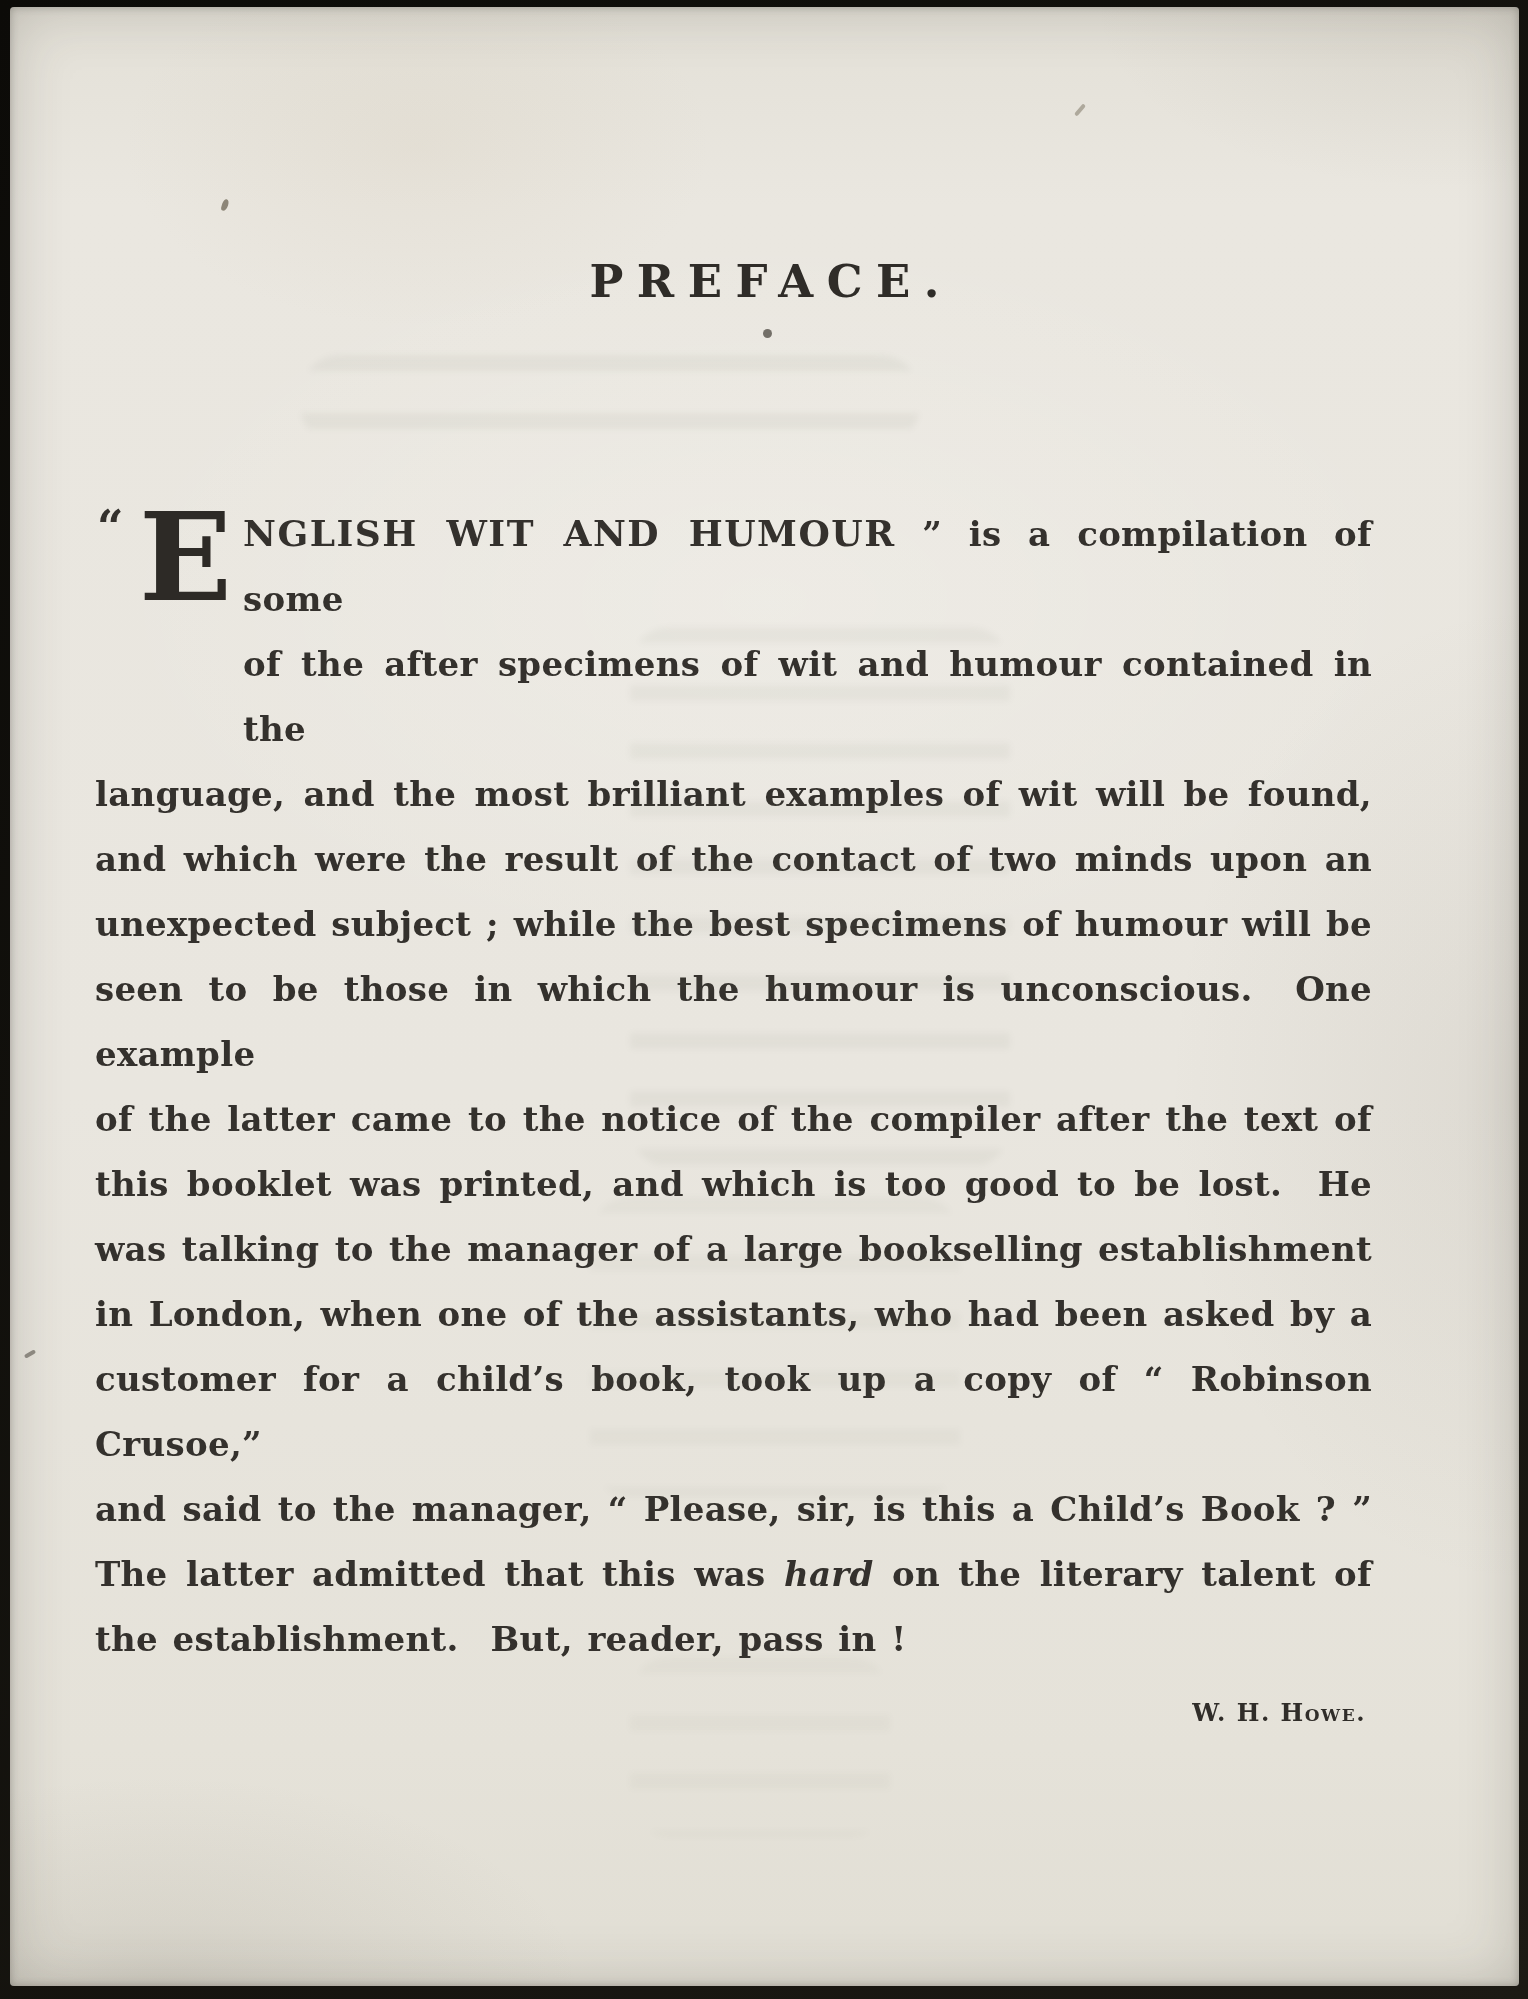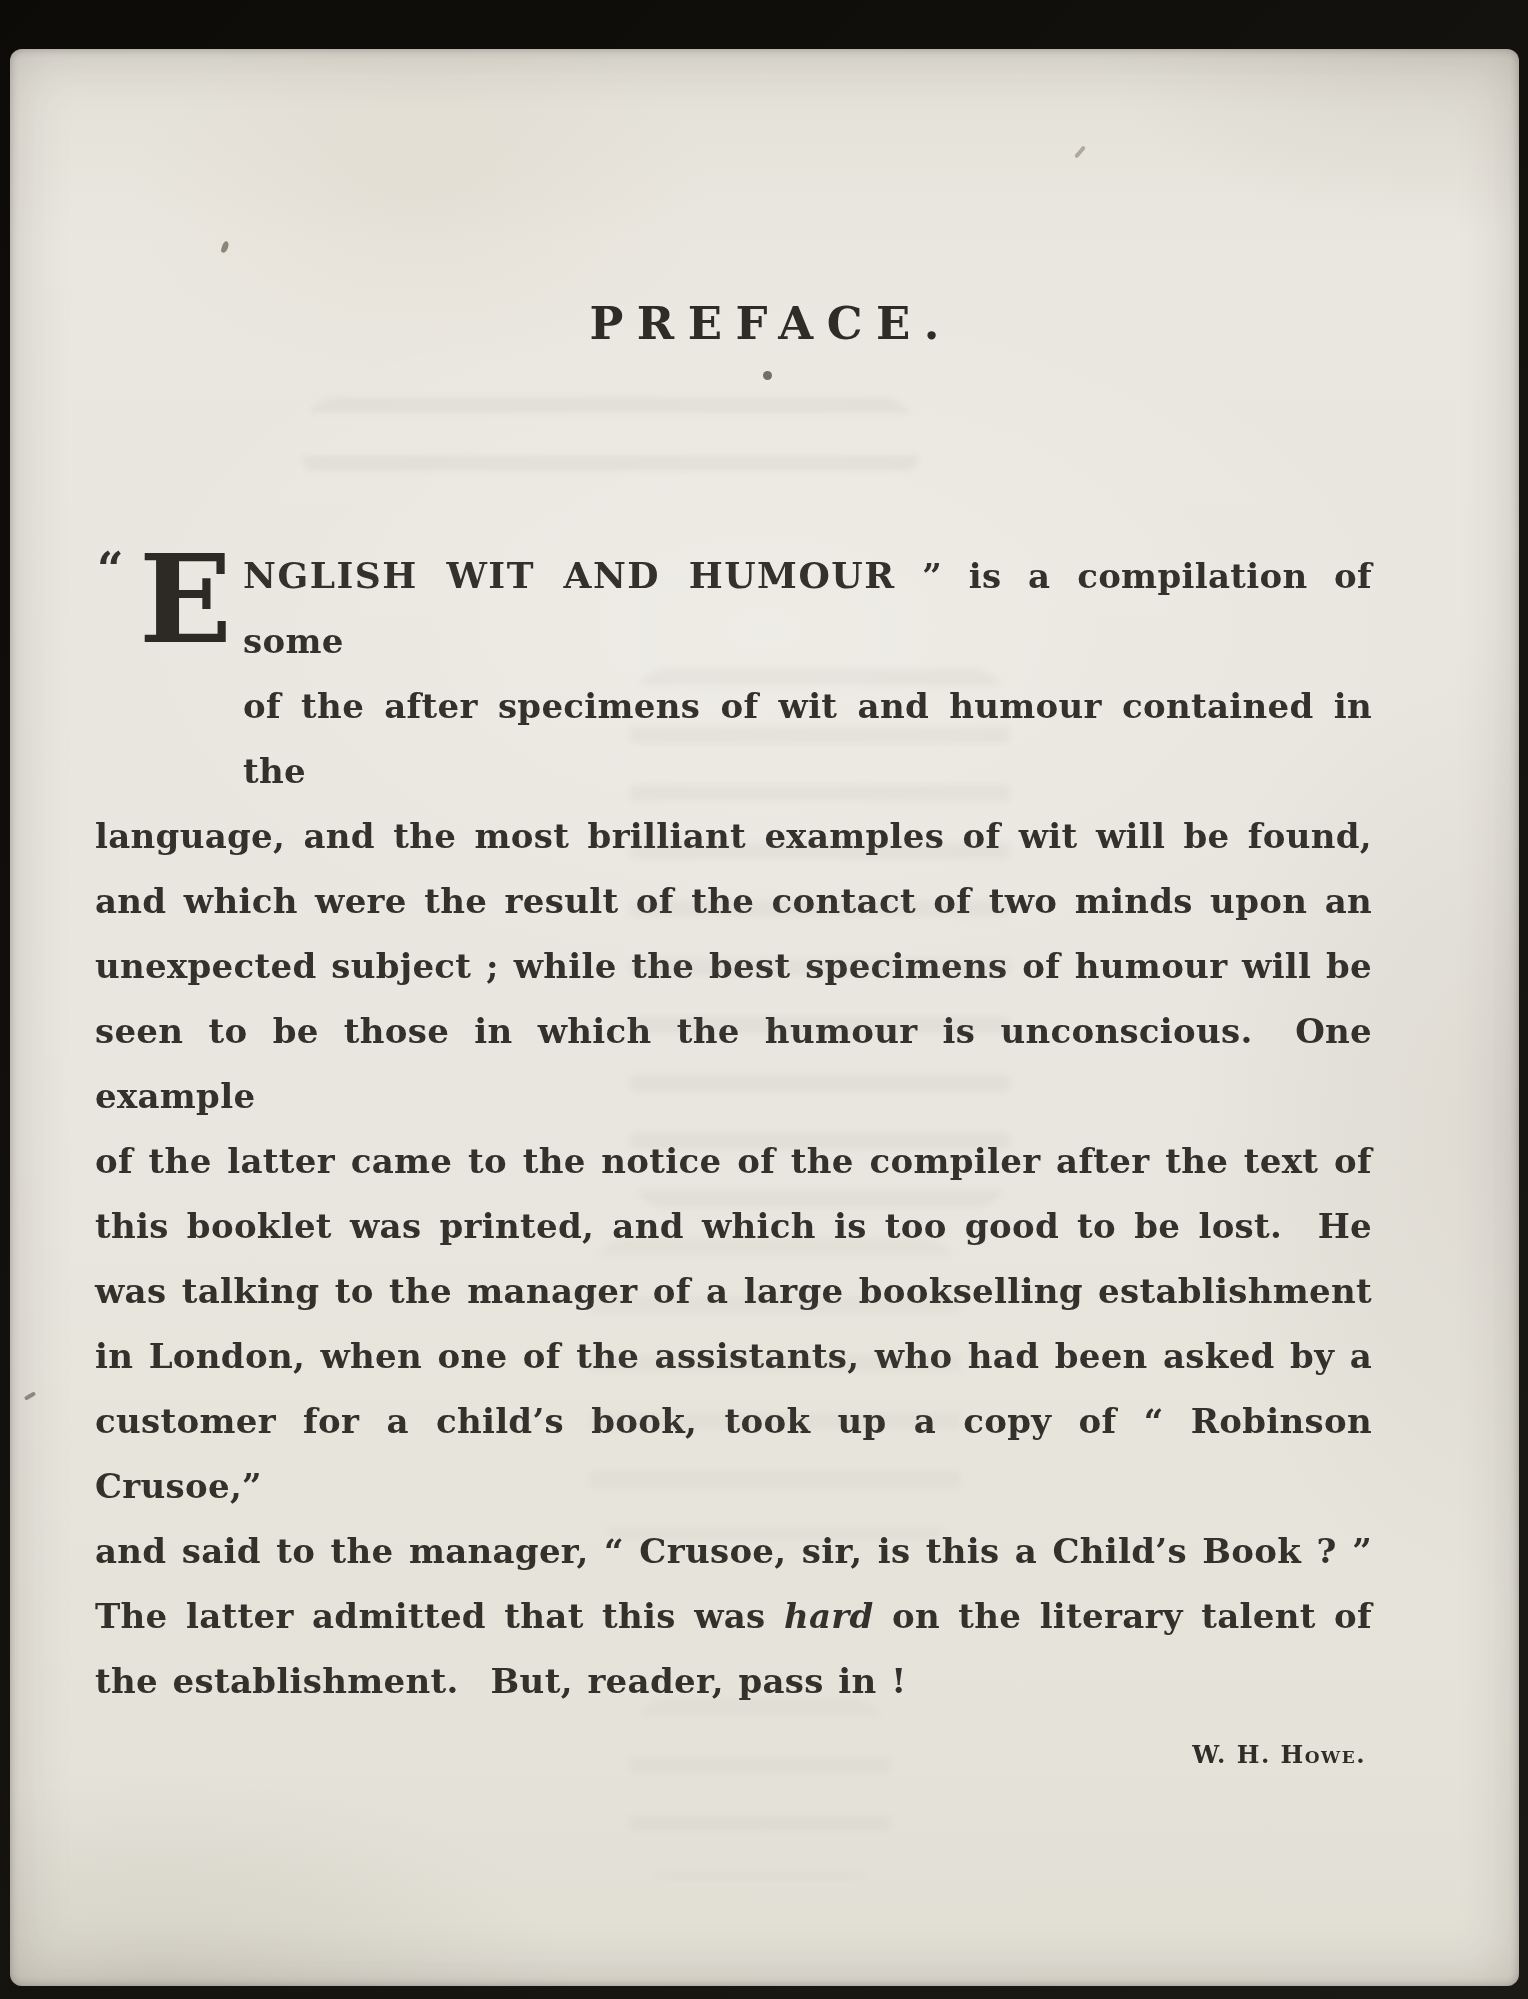--- a/index.html
+++ b/index.html
@@ -17,34 +17,33 @@
     height: 1999px;
     background:
       linear-gradient(135deg, #0c0b08 0%, #1c1a14 100%);
   }
   .page {
     position: absolute;
     left: 10px;
     top: 7px;
     right: 9px;
     bottom: 13px;
-    border-radius: 12px;
+    border-radius: 4px;
     background-color: #e8e5dd;
     background-image:
       radial-gradient(ellipse 420px 260px at 27% 7%, rgba(196,180,152,0.13), transparent 70%),
       radial-gradient(ellipse 900px 500px at 50% 30%, rgba(255,255,252,0.20), transparent 75%),
       radial-gradient(ellipse 500px 700px at 100% 55%, rgba(120,112,96,0.10), transparent 70%),
       radial-gradient(ellipse 600px 300px at 10% 100%, rgba(110,104,90,0.12), transparent 70%),
       radial-gradient(ellipse 500px 260px at 95% 0%, rgba(120,112,96,0.10), transparent 70%),
       linear-gradient(180deg, #e3e0d7 0%, #eae7e0 10%, #e9e6df 55%, #e5e2d9 88%, #e1ded4 100%);
     box-shadow:
       inset 0 0 60px rgba(60,55,45,0.22),
       inset 0 0 8px rgba(40,38,32,0.30);
     color: #35322e;
-    margin-top: 42px;
   }
 
   
   .ghost {
     position: absolute;
     opacity: 0.075;
     filter: blur(3px);
     pointer-events: none;
     background: repeating-linear-gradient(
       180deg,
@@ -175,21 +174,21 @@
           <div class="tline">of the latter came to the notice of the compiler after the text of</div>
 
           <div class="tline">this booklet was printed, and which is too good to be lost.  He</div>
 
           <div class="tline">was talking to the manager of a large bookselling establishment</div>
 
           <div class="tline">in London, when one of the assistants, who had been asked by a</div>
 
           <div class="tline">customer for a child’s book, took up a copy of “ Robinson Crusoe,”</div>
 
-          <div class="tline">and said to the manager, “ Crusoe, sir, is this a Child’s Book ? ”</div>
+          <div class="tline">and said to the manager, “ Please, sir, is this a Child’s Book ? ”</div>
 
           <div class="tline">The latter admitted that this was <i>hard</i> on the literary talent of</div>
         </div>
 
       <div class="tline last">the establishment.  But, reader, pass in !</div>
     </div>
 
     <div class="signature-row">W. H. Howe.</div>
 
   </div>

